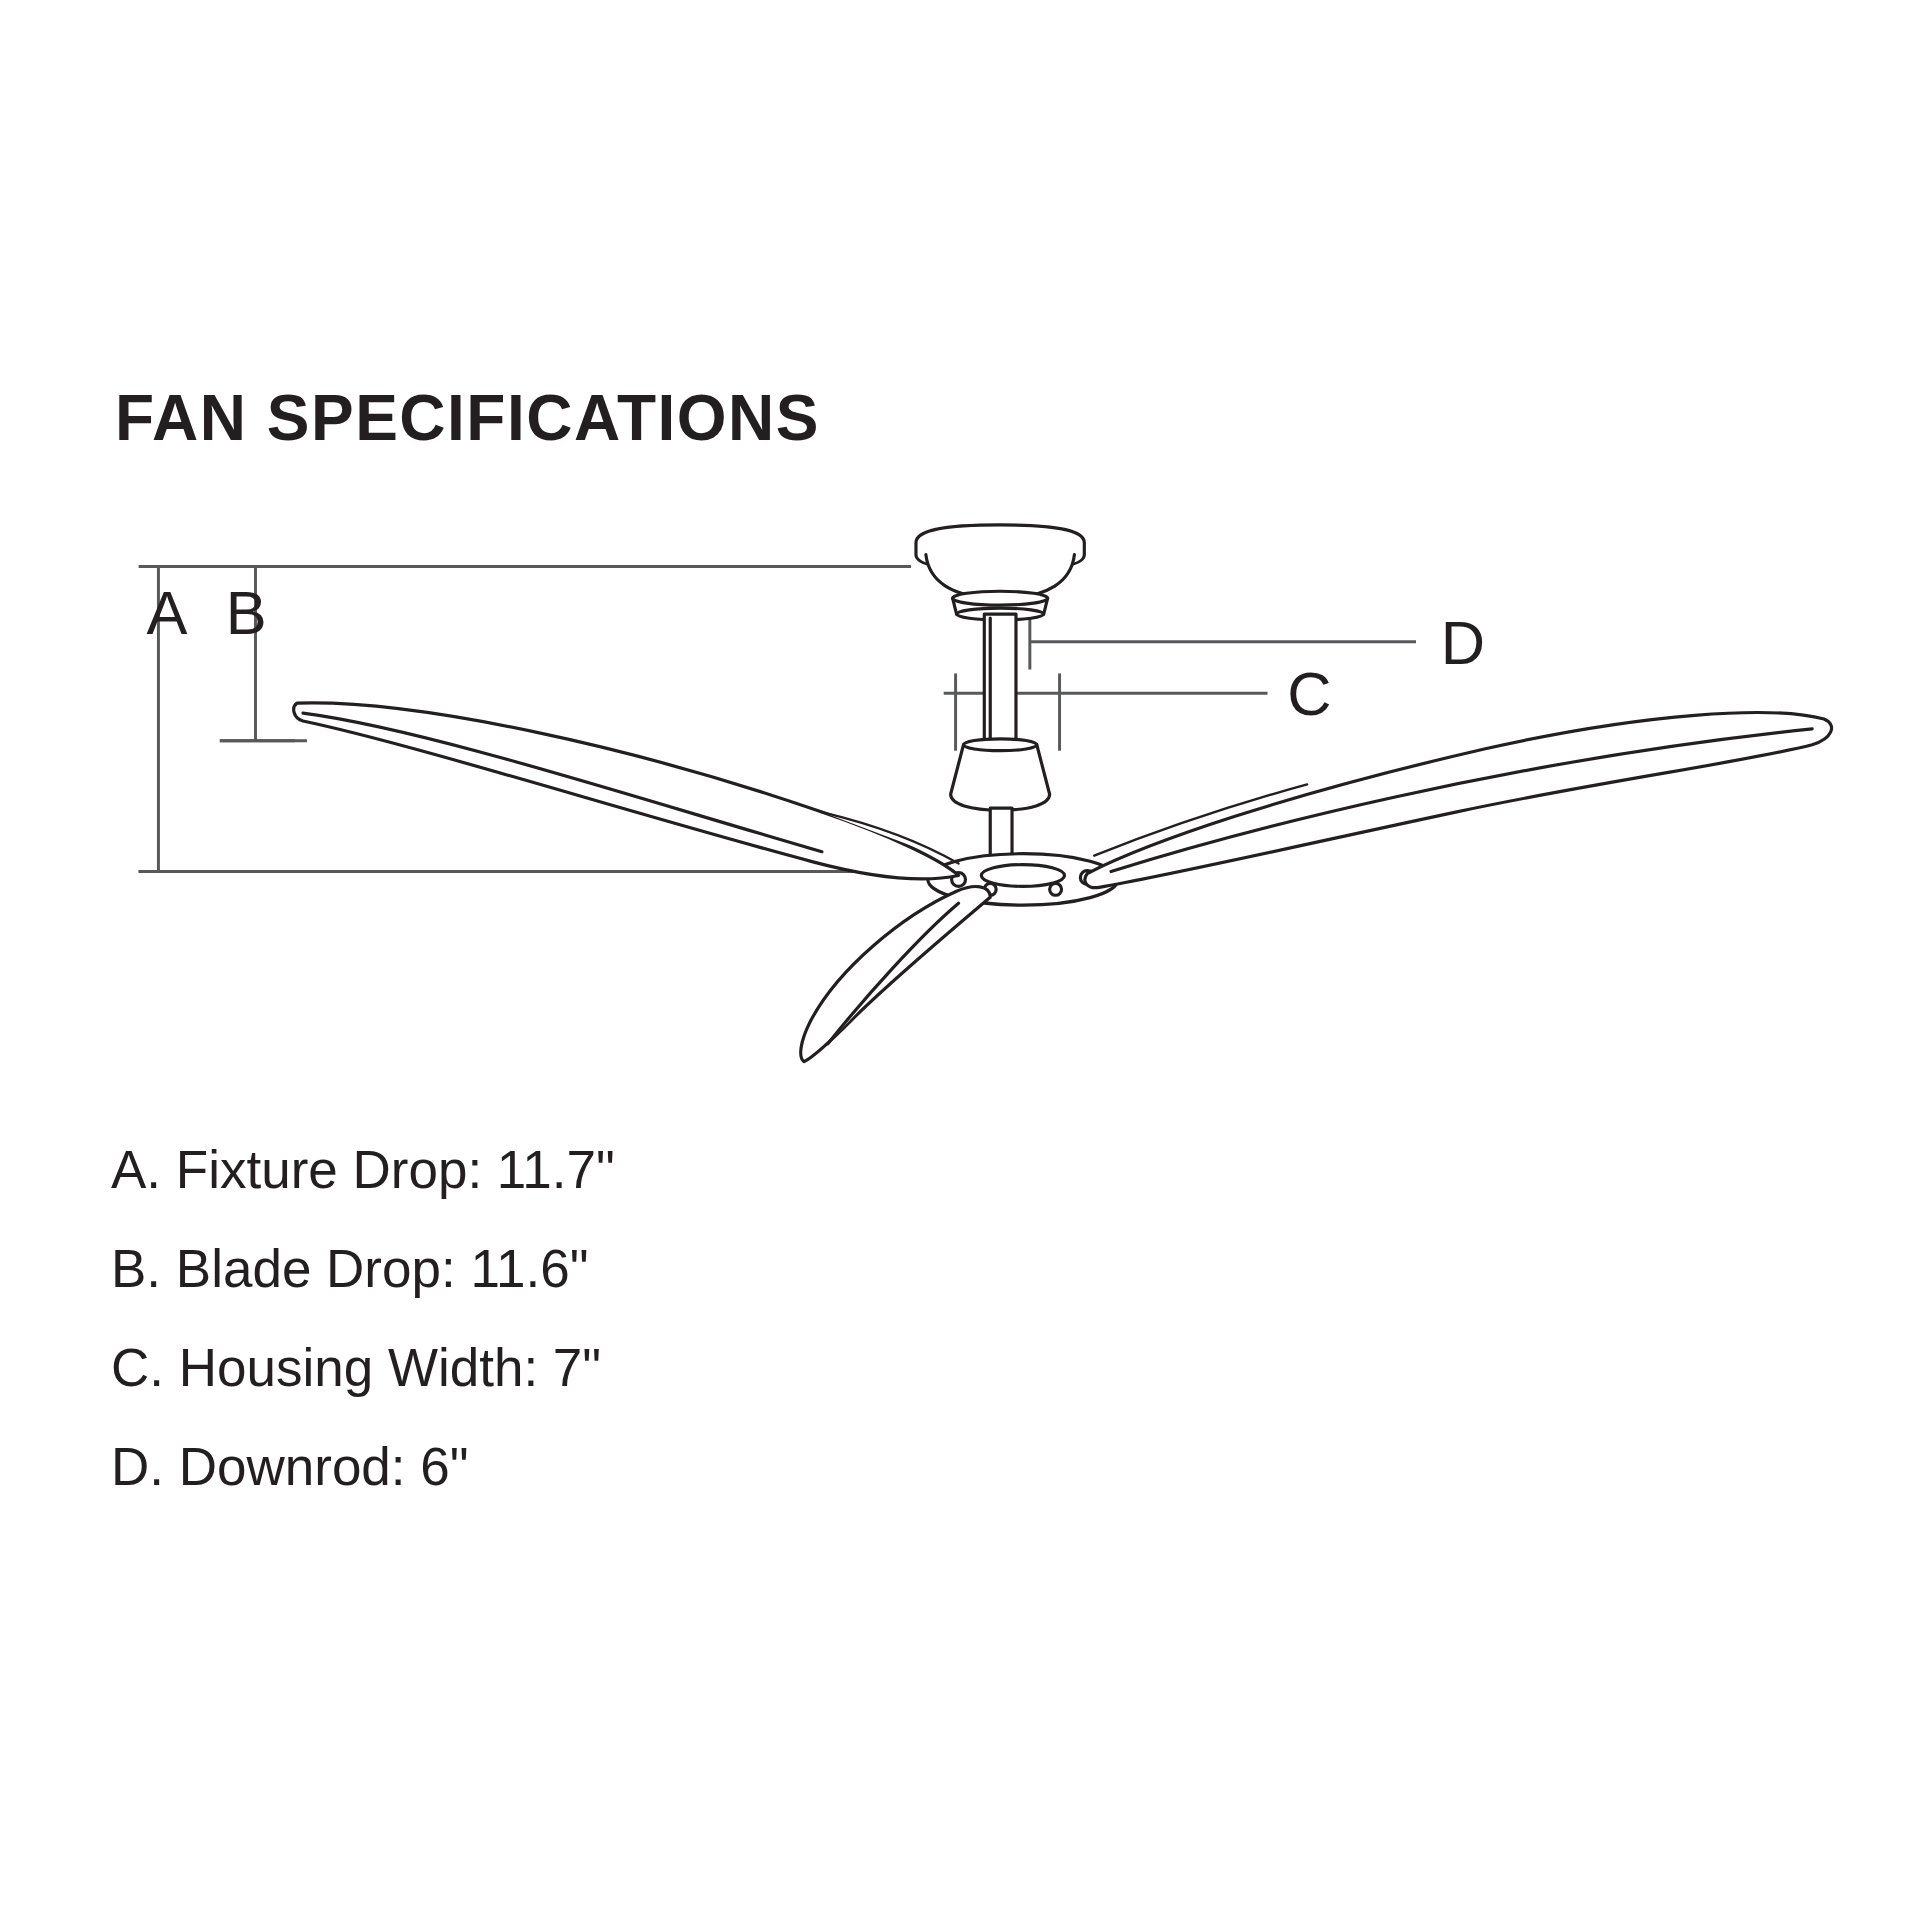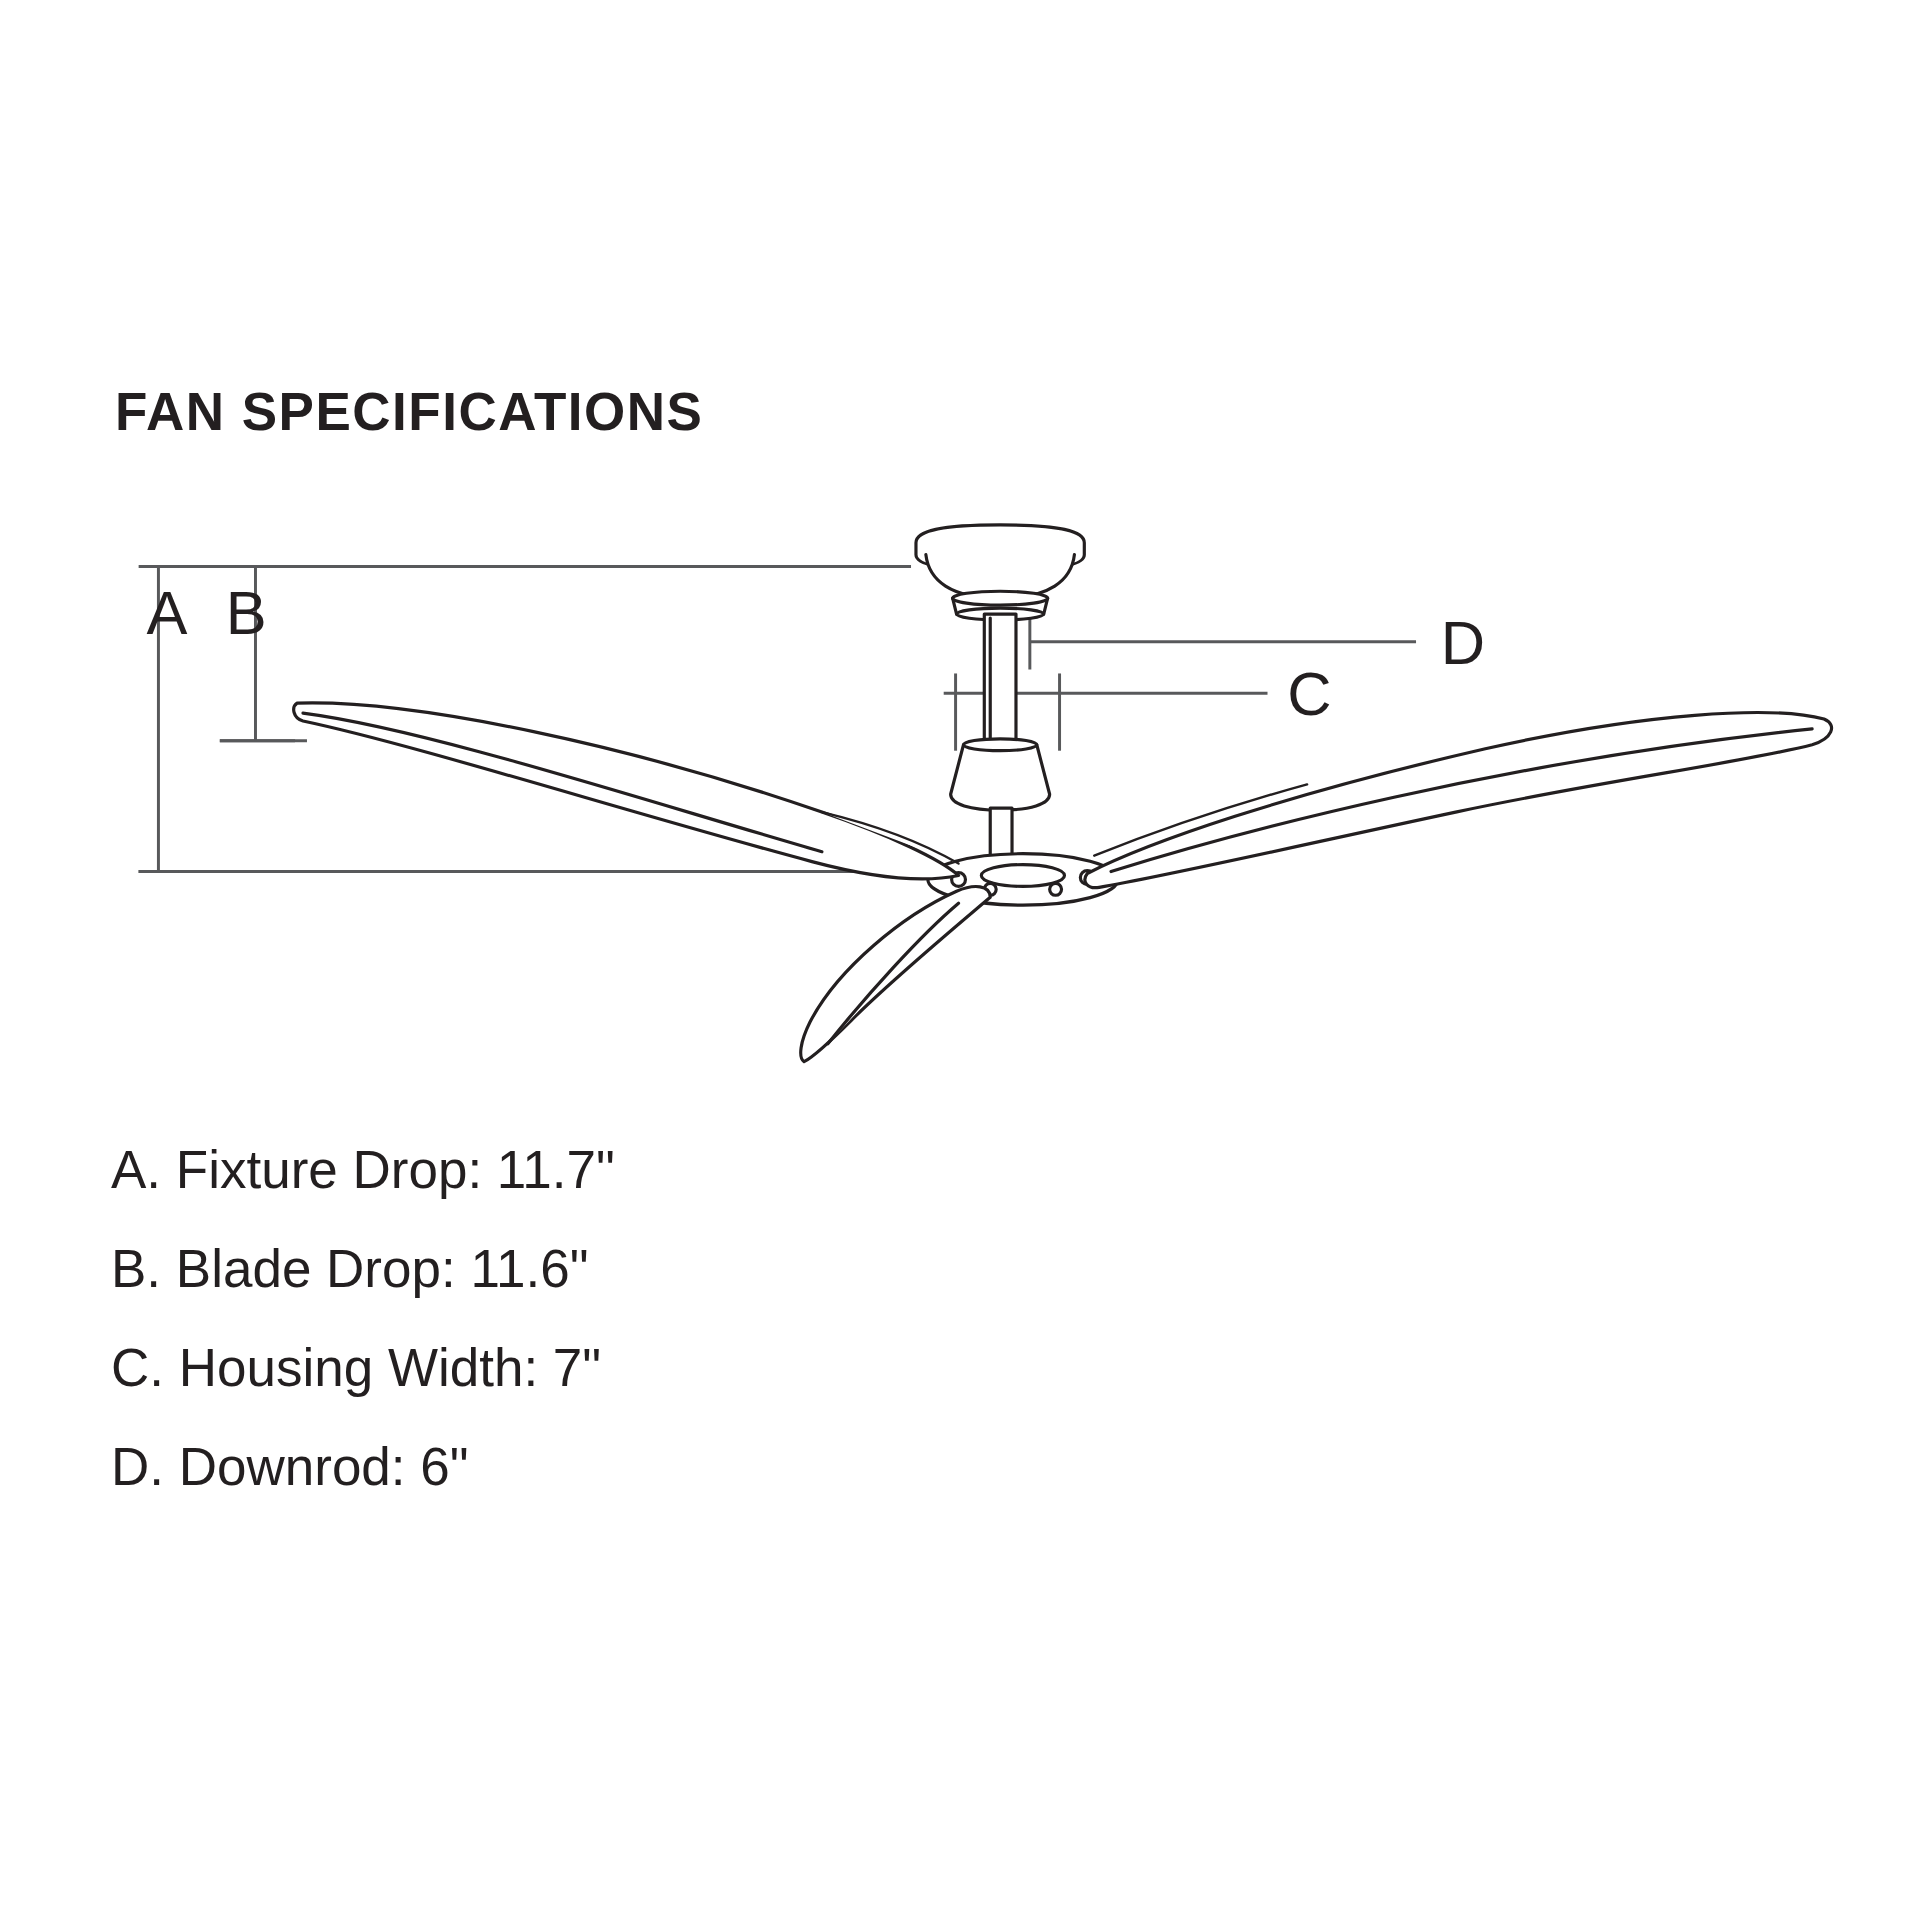--- a/index.html
+++ b/index.html
@@ -16,21 +16,21 @@
     overflow: hidden;
   }
   .page {
     position: absolute;
     inset: 0;
   }
   .title {
     position: absolute;
     left: 115px;
     top: 381px;
-    font-size: 53px;
+    font-size: 64px;
     font-weight: 700;
     letter-spacing: 1.5px;
     color: #231f20;
     white-space: nowrap;
   }
   .diagram {
     position: absolute;
     left: 0;
     top: 515px;
     width: 1927px;

